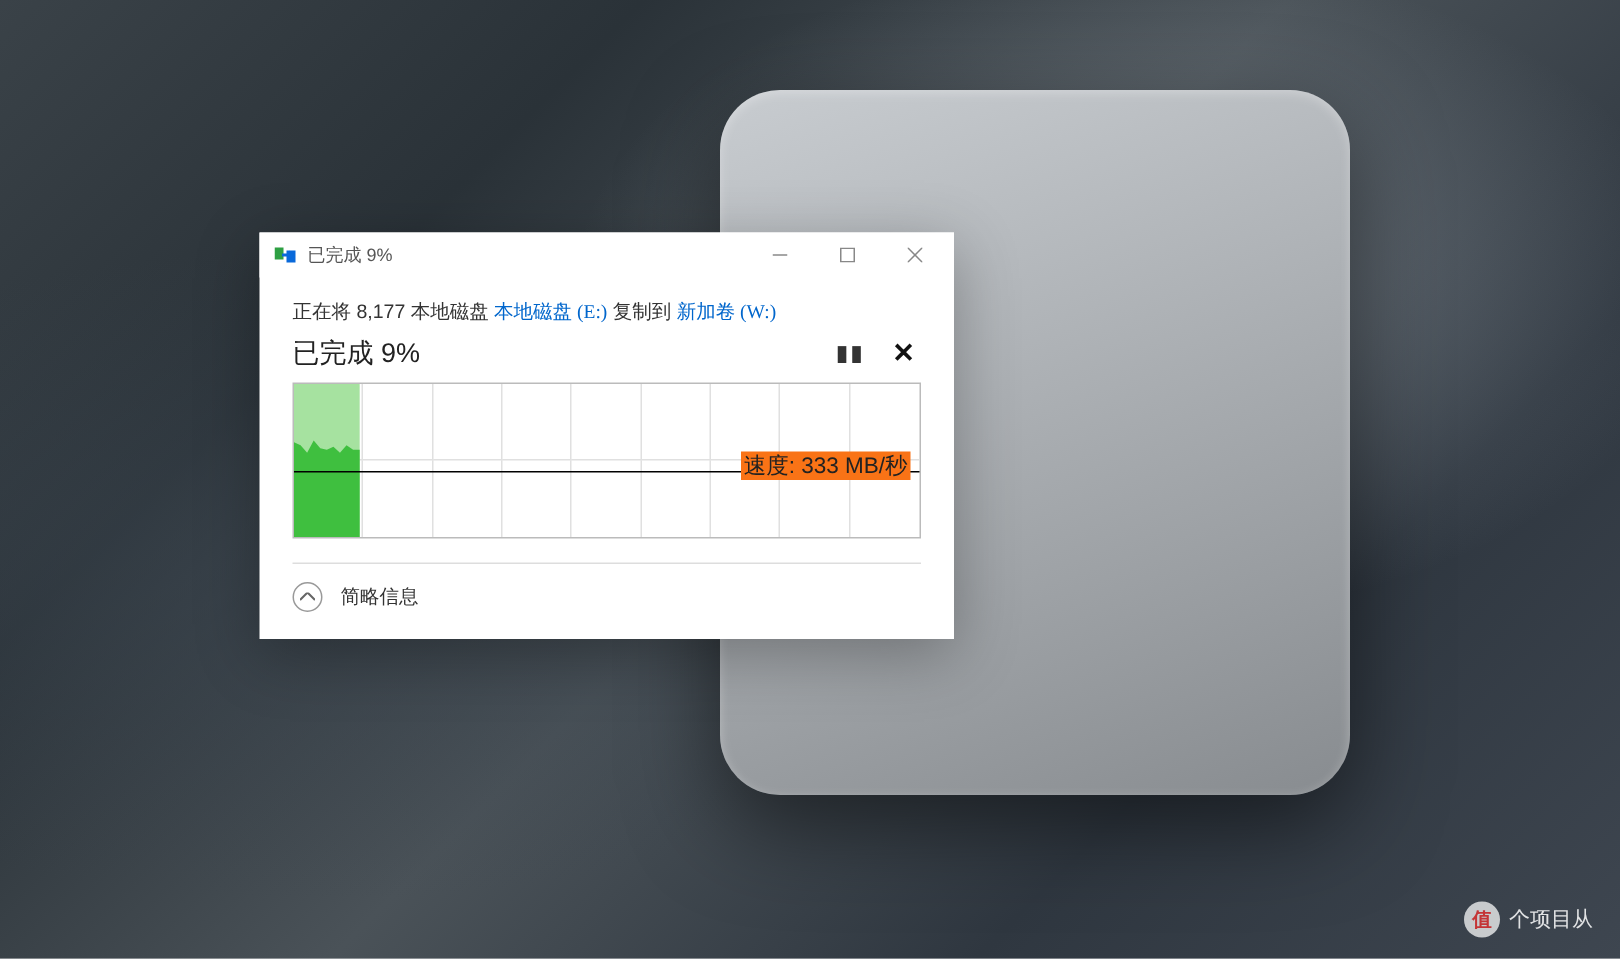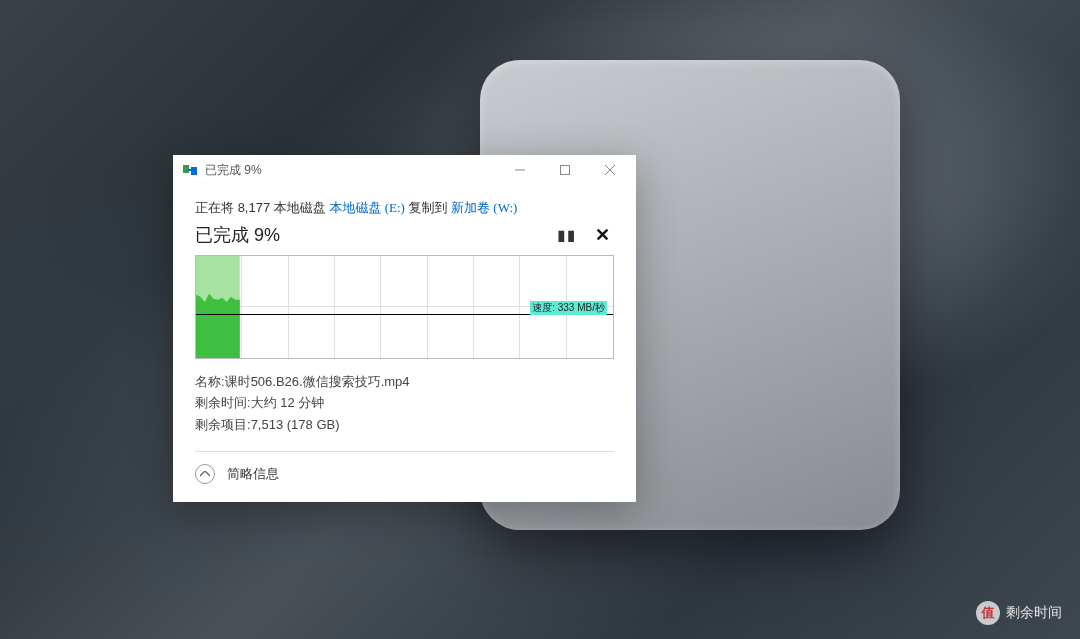--- a/index.html
+++ b/index.html
@@ -144,23 +144,23 @@
       position: absolute;
       left: 0;
       top: 0;
       width: 10.5%;
       height: 100%;
     }
     .chart-speed-label {
       position: absolute;
       right: 6px;
       top: 44%;
-      font-size: 10px;
+      font-size: 15px;
       color: #222;
-      background: #5eead4;
+      background: #f97316;
       padding: 0 2px;
     }
     .details {
       font-size: 13px;
       color: #444;
       line-height: 1.65;
     }
     .details-row {
       display: flex;
     }
@@ -294,45 +294,31 @@
       <div class="chart-fill">
         <svg width="100%" height="100%" viewBox="0 0 100 100" preserveAspectRatio="none">
           <rect x="0" y="0" width="100" height="100" fill="#a6e2a0"></rect>
           <polygon points="0,38 10,40 20,45 30,37 40,42 50,43 60,41 70,45 80,40 90,43 100,43 100,100 0,100" fill="#3fbf3f"></polygon>
         </svg>
       </div>
       <div class="chart-speed-line"></div>
       <div class="chart-speed-label">速度: 333 MB/秒</div>
     </div>
 
-    <div class="details">
-      <div class="details-row">
-        <span class="details-label">名称: </span>
-        <span>课时506.B26.微信搜索技巧.mp4</span>
-      </div>
-      <div class="details-row">
-        <span class="details-label">剩余时间: </span>
-        <span>大约 12 分钟</span>
-      </div>
-      <div class="details-row">
-        <span class="details-label">剩余项目: </span>
-        <span>7,513 (178 GB)</span>
-      </div>
-    </div>
 
     <div class="divider"></div>
 
     <div class="toggle-row">
       <div class="toggle-chevron">
         <svg width="10" height="6" viewBox="0 0 10 6">
             <path d="M0 5 L5 0 L10 5" fill="none" stroke="#666" stroke-width="1.4"></path>
           </svg>
       </div>
       <span class="toggle-label">简略信息</span>
     </div>
 
   </div>
 </div>
 
 <div class="watermark">
   <div class="watermark-badge">值</div>
-  <span>剩余时间</span>
+  <span>个项目从</span>
 </div>
 
 </body></html>

